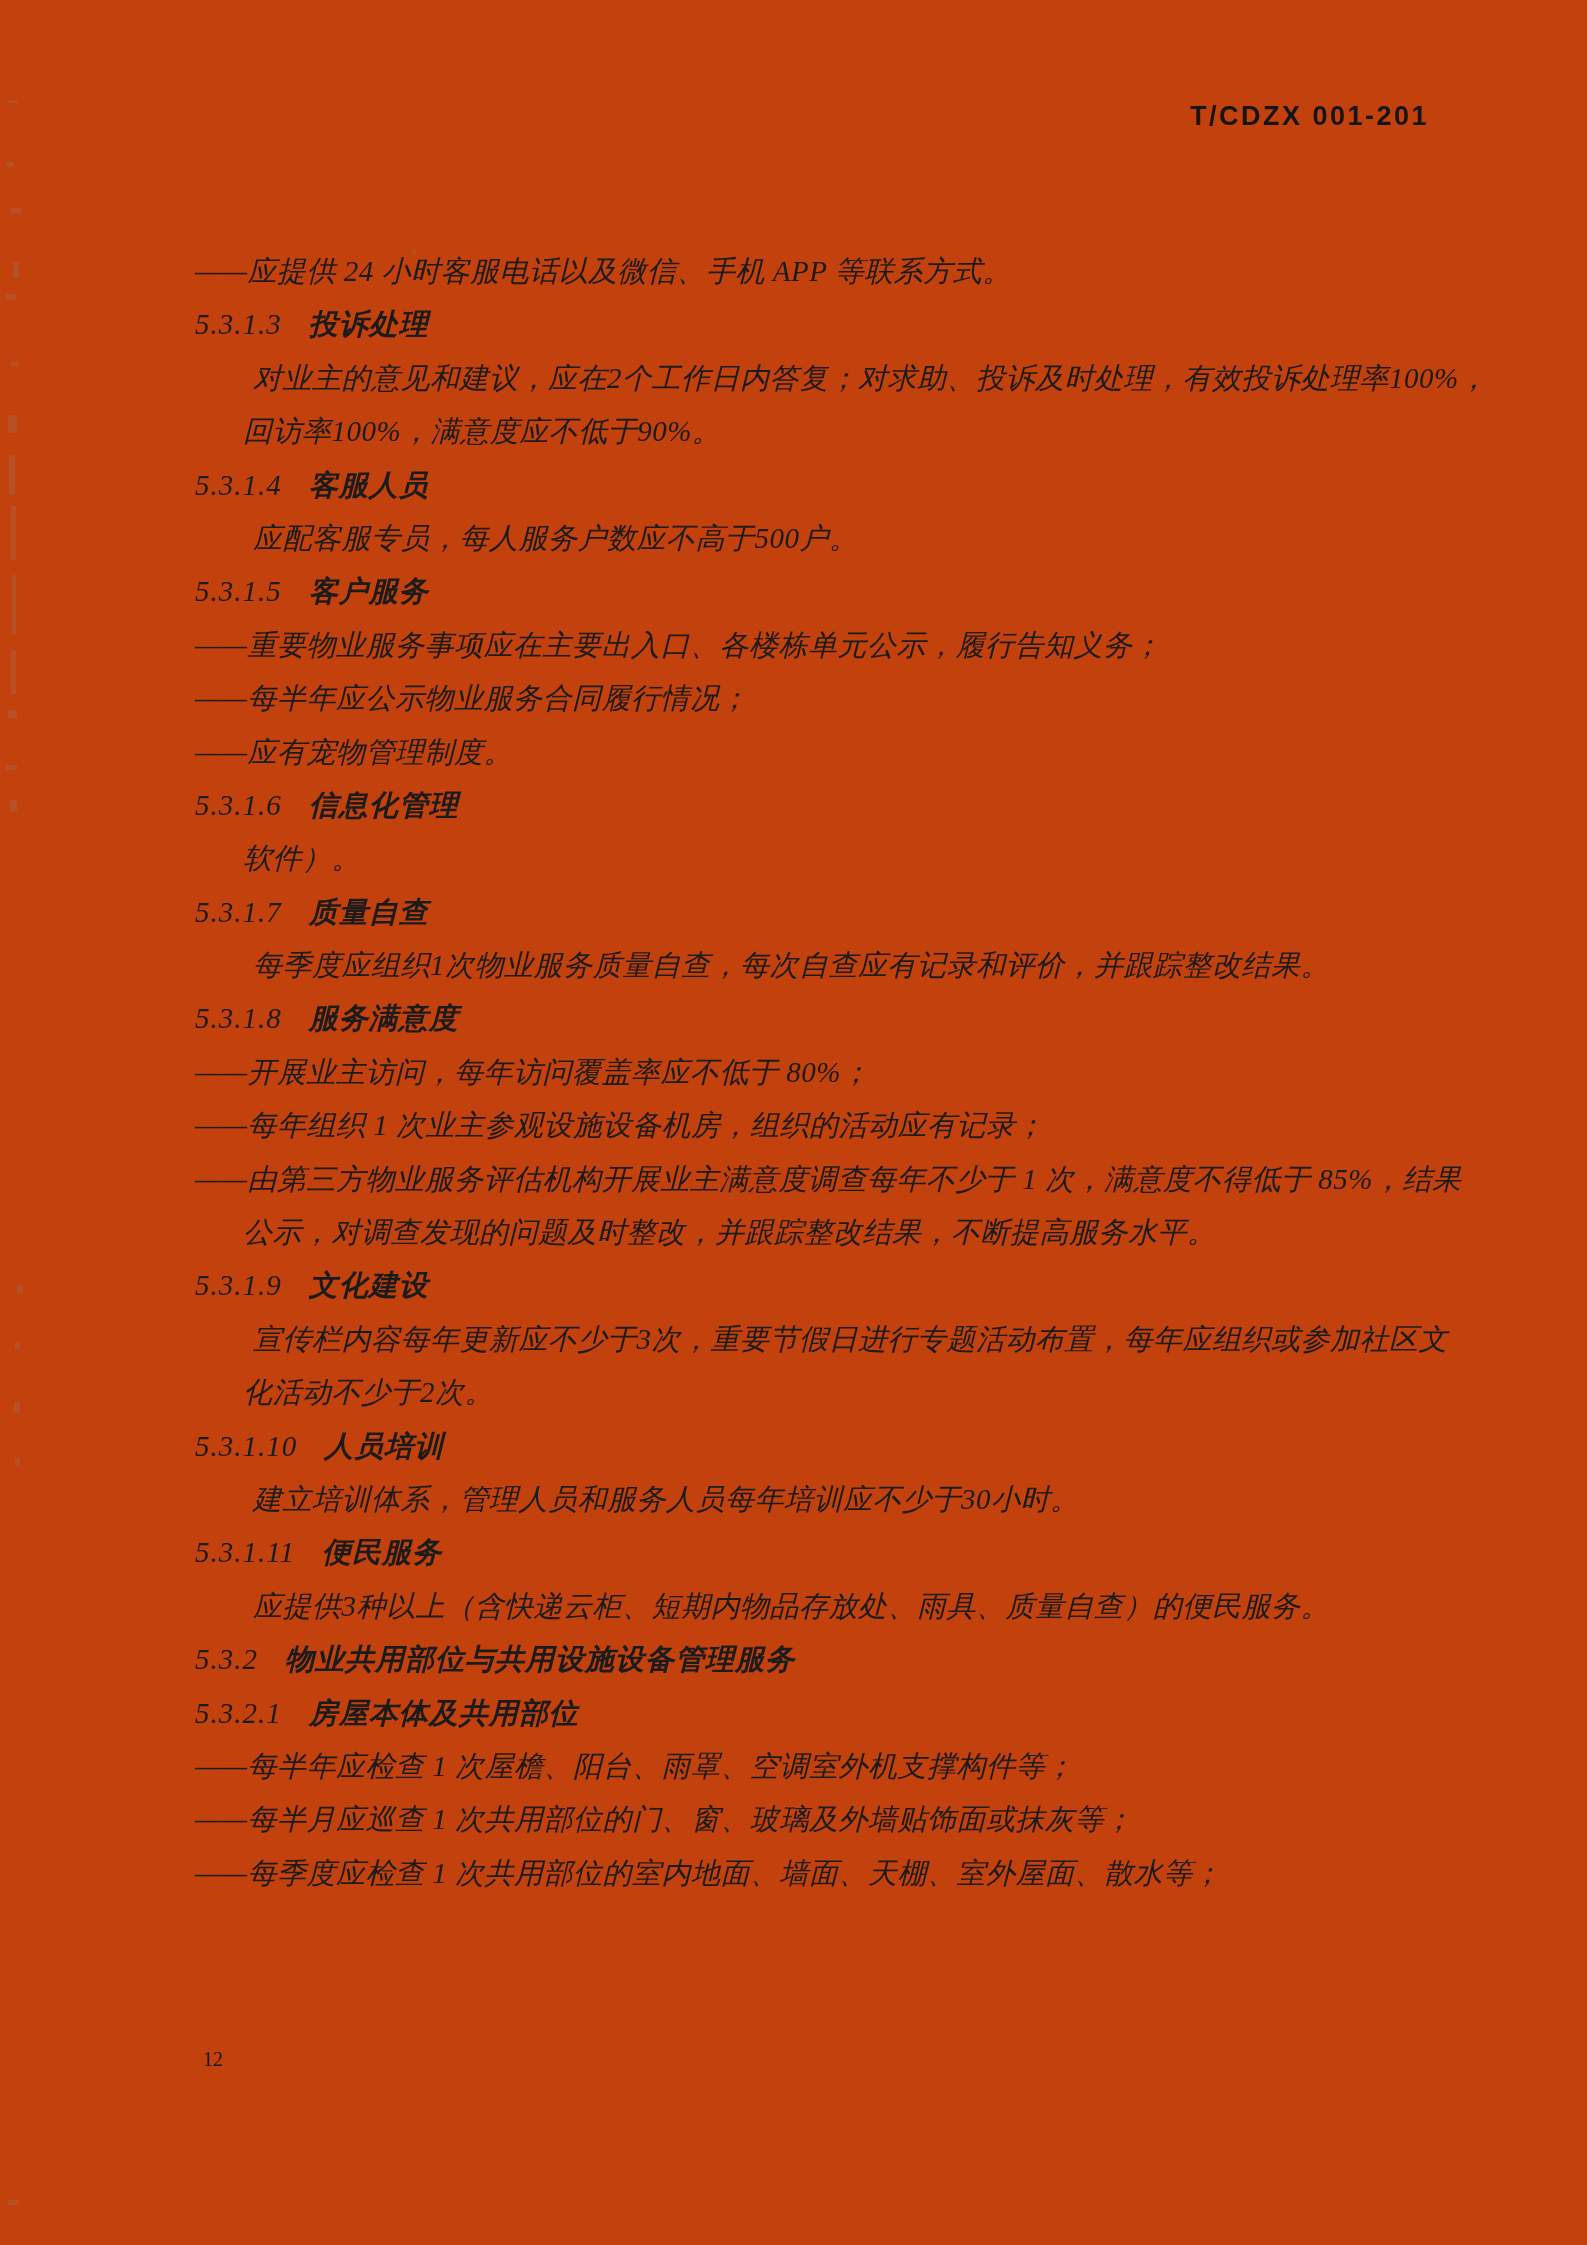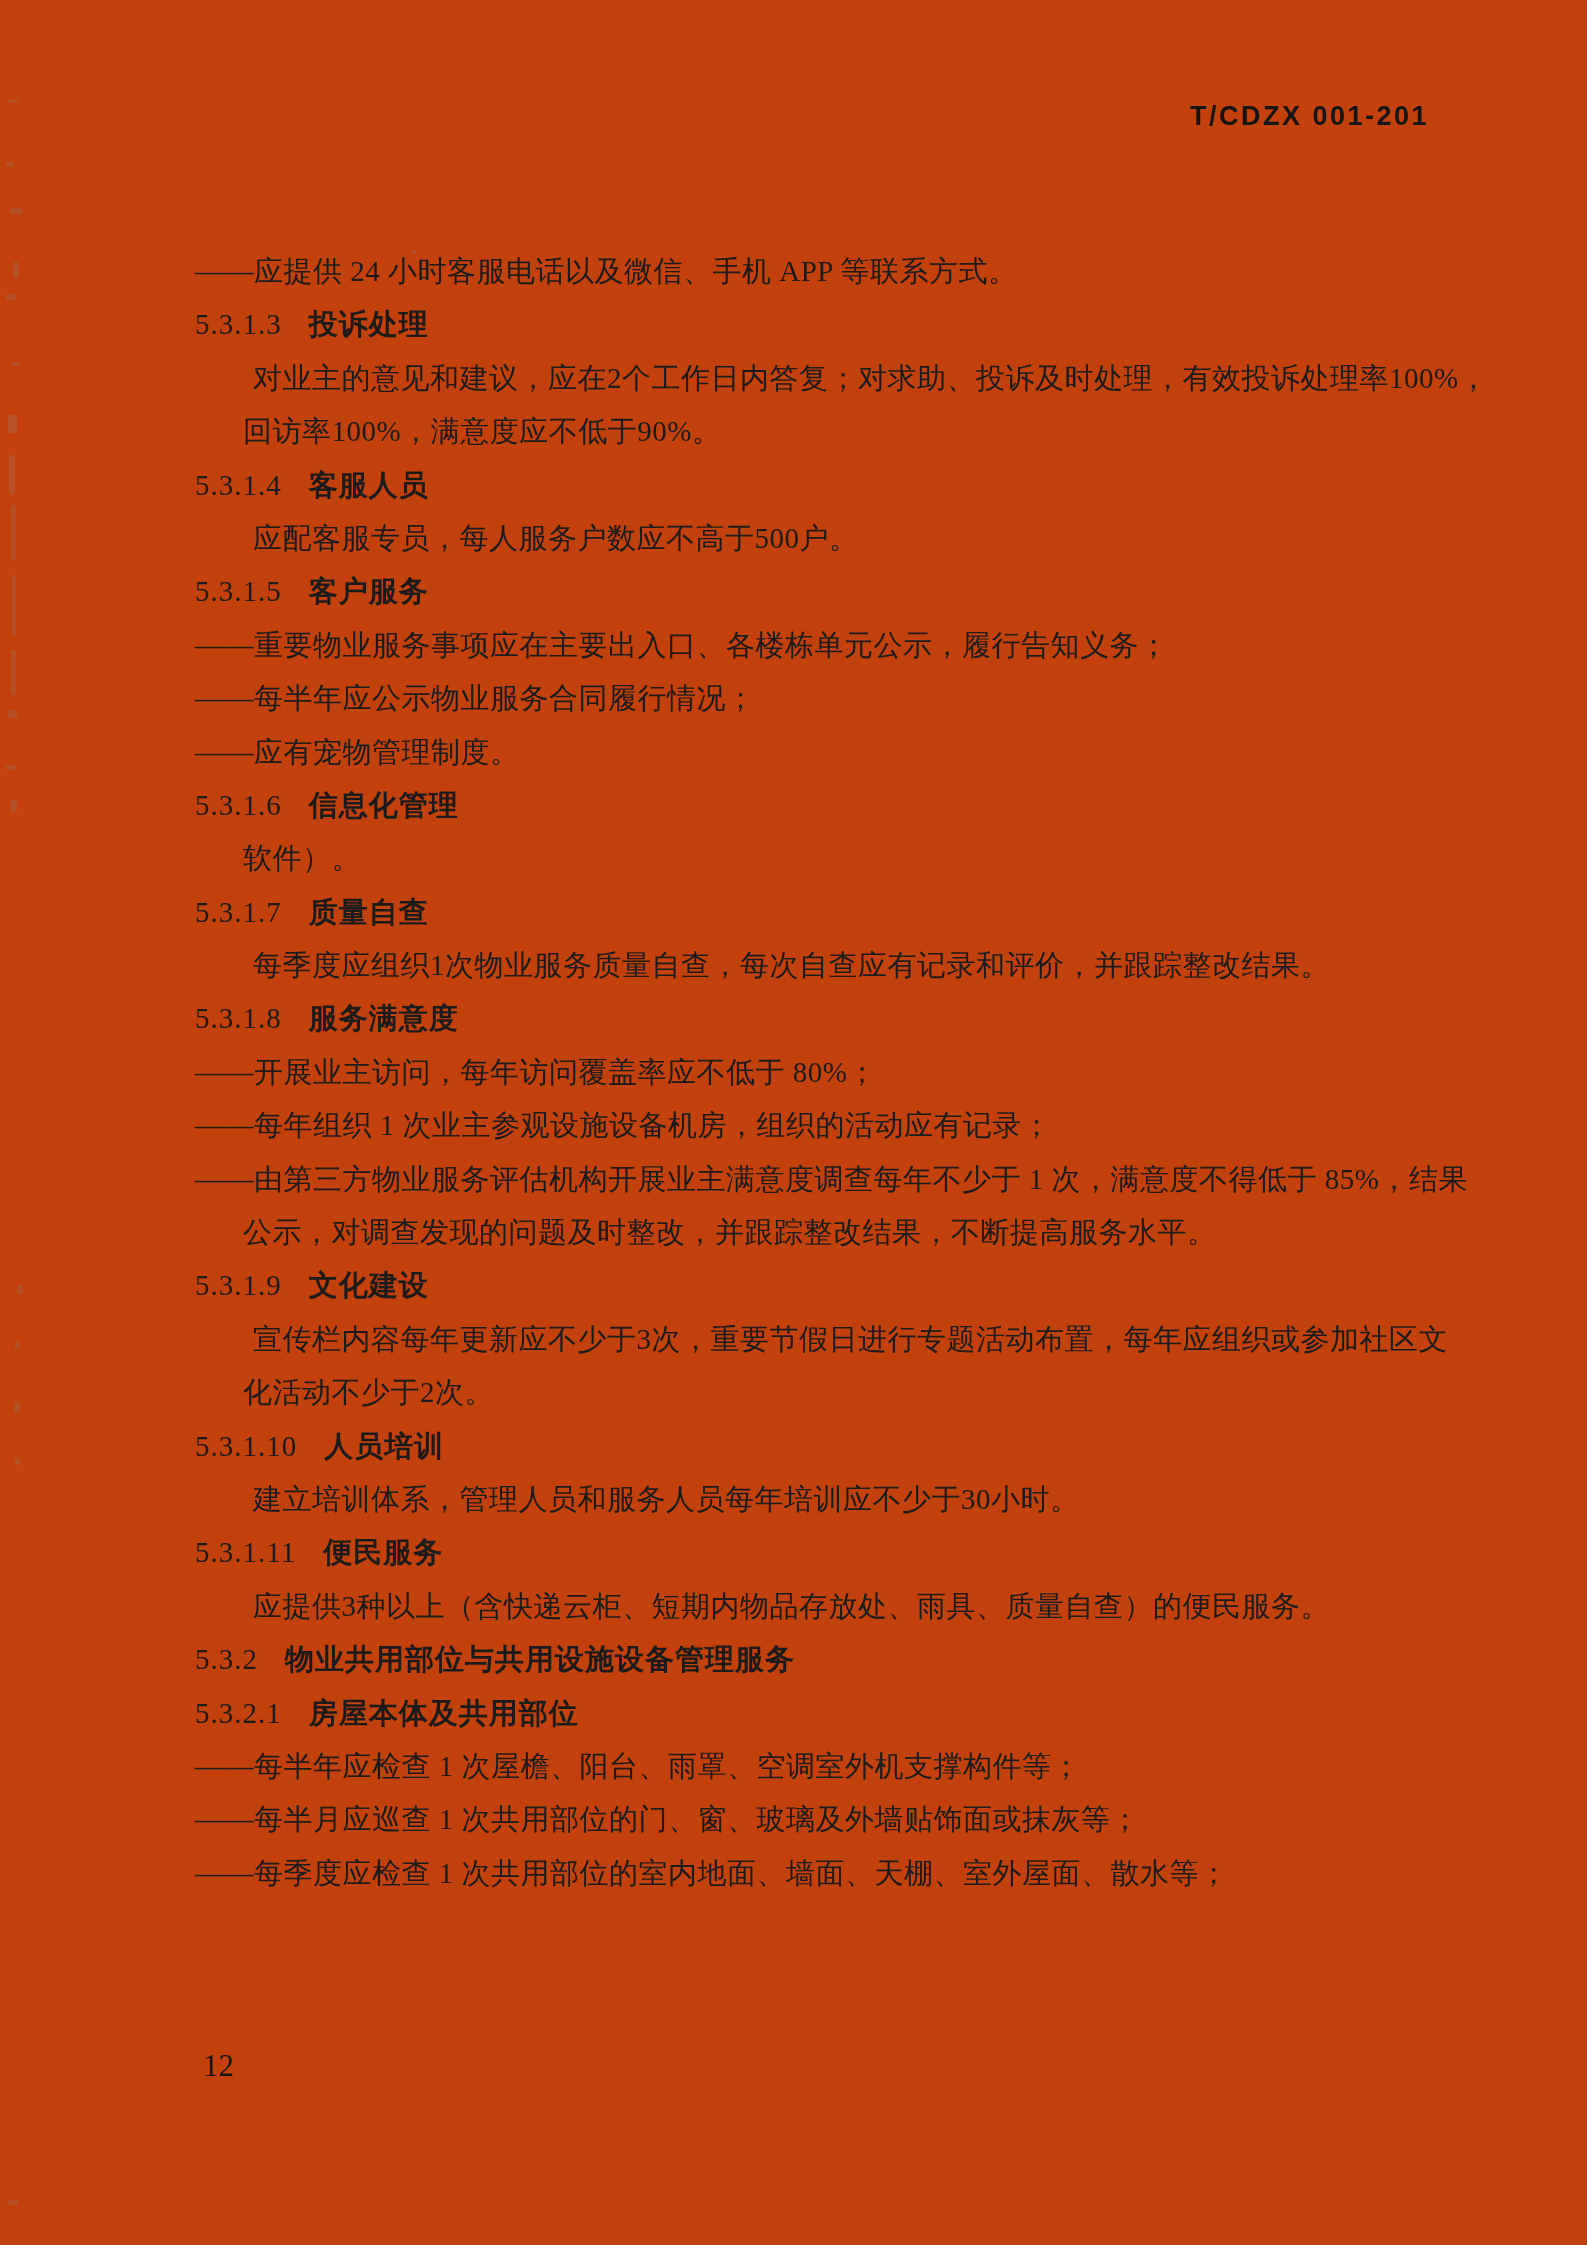--- a/index.html
+++ b/index.html
@@ -36,40 +36,41 @@
     top: 245px;
     width: 1292px;
   }
   .line {
     height: 53.4px;
     line-height: 53.4px;
     font-size: 29px;
     letter-spacing: 0.5px;
     white-space: nowrap;
     color: #1b1b1b;
+    font-style: italic;
   }
   .line.indent { padding-left: 58px; }
   .line.flush { padding-left: 0; margin-left: 48px; }
   .line.dash { padding-left: 0; }
   .line.heading .num {
     font-family: "Liberation Serif", "DejaVu Serif", serif;
     margin-right: 27px;
     letter-spacing: 1px;
   }
   .line.heading .title {
     font-family: "Liberation Sans", "DejaVu Sans", sans-serif;
     font-weight: 700;
     letter-spacing: 1px;
   }
   
   .page-number {
     position: absolute;
     left: 203px;
     top: 2048px;
-    font-size: 31px;
+    font-size: 20px;
     font-family: "Liberation Serif", "DejaVu Serif", serif;
     color: #161616;
   }
   
   .artifact {
     position: absolute;
     background: #8a8a8a;
     opacity: 0.22;
     border-radius: 1px;
   }

